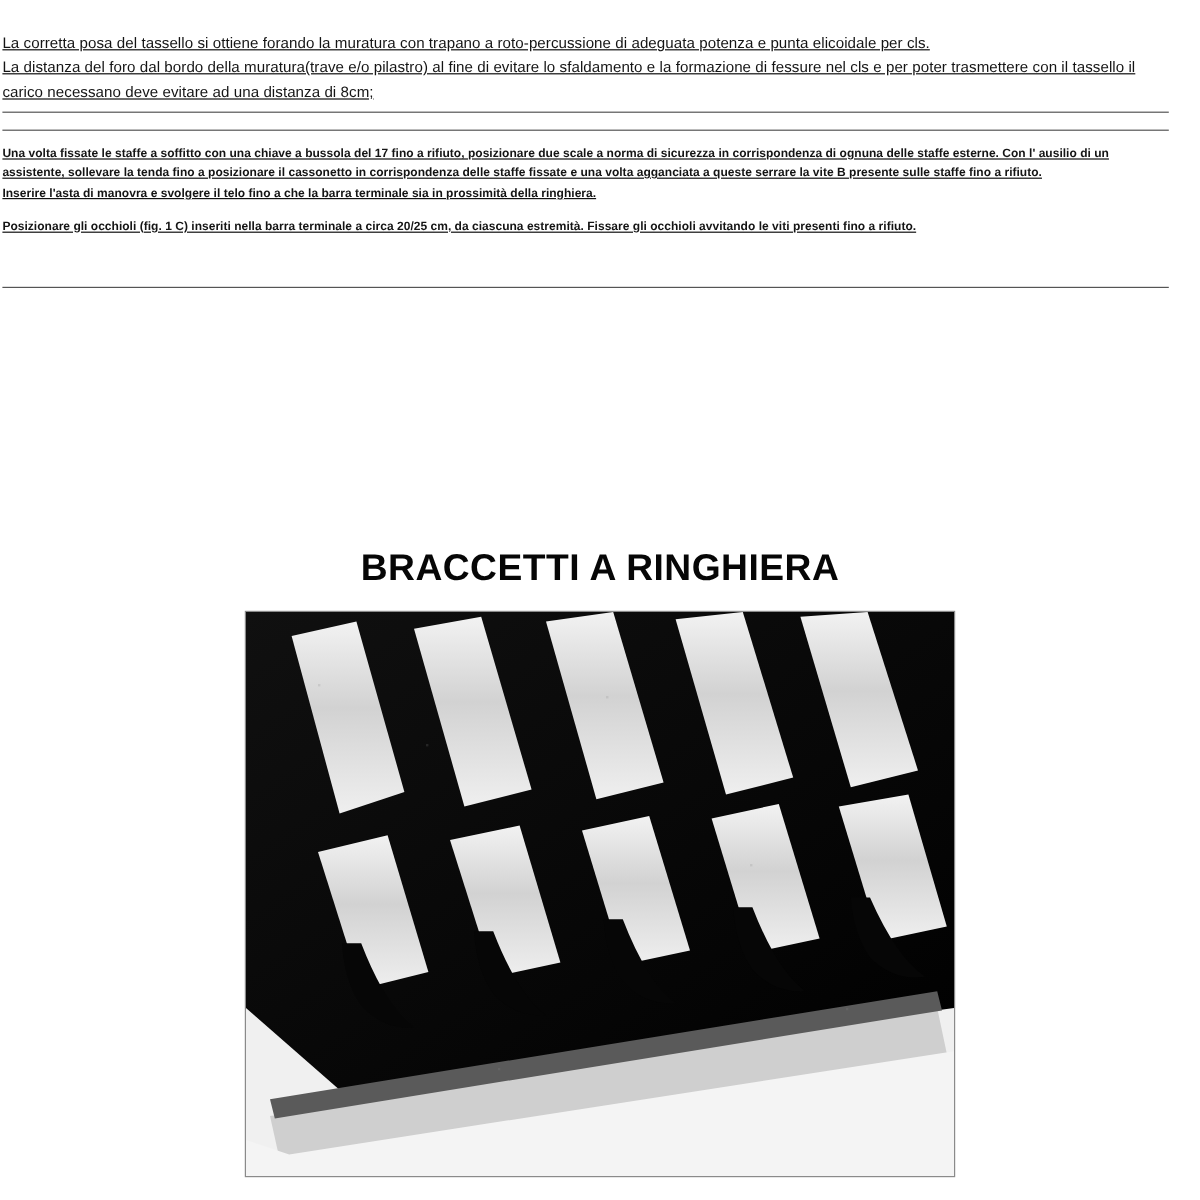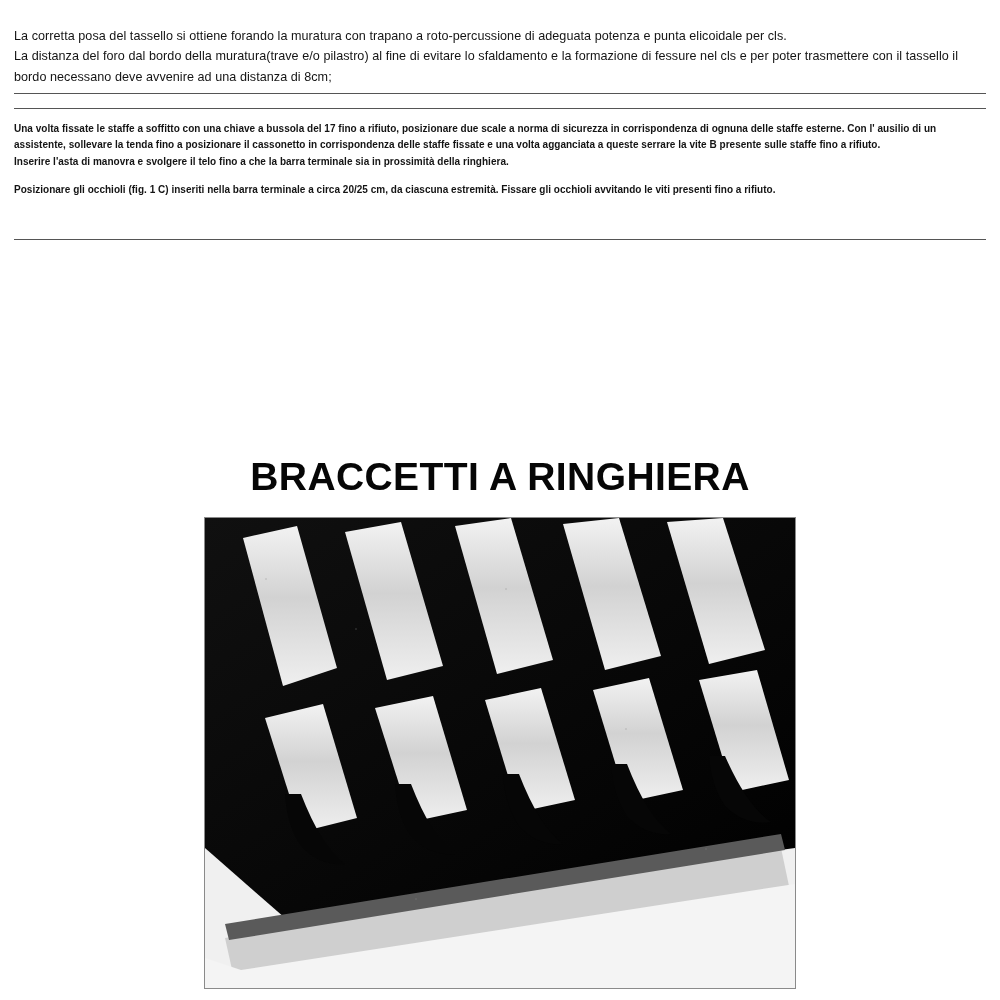--- a/index.html
+++ b/index.html
@@ -17,23 +17,24 @@
   }
   .page {
     position: absolute;
     left: 0; top: 0;
     width: 1000px;
     height: 1000px;
     background: #fff;
   }
   .doc-body {
     position: absolute;
-    left: 14px;
+    left: 2px;
     top: 26px;
     width: 972px;
+    text-decoration: underline;
   }
   .para {
     font-size: 12.6px;
     line-height: 1.62;
     color: #141414;
     margin: 0;
   }
   .para.thin {
     font-weight: 400;
     letter-spacing: 0.05px;
@@ -56,21 +57,21 @@
   .block-a { margin-bottom: 6px; }
 
   .figure-wrap {
     position: absolute;
     left: 0;
     top: 455px;
     width: 1000px;
     text-align: center;
   }
   .fig-title {
-    font-size: 39px;
+    font-size: 31px;
     font-weight: 700;
     letter-spacing: 0.4px;
     color: #060606;
     margin: 0 0 18px 0;
     font-family: "Liberation Sans", sans-serif;
   }
   .photo-frame {
     width: 590px;
     height: 470px;
     margin: 0 auto;
@@ -89,21 +90,21 @@
 </style>
 </head>
 <body>
 
 <div class="page">
 
   <div class="doc-body">
 
     <div class="block-a">
       <p class="para thin">La corretta posa del tassello si ottiene forando la muratura con trapano a roto-percussione di adeguata potenza e punta elicoidale per cls.</p>
-      <p class="para thin">La distanza del foro dal bordo della muratura(trave e/o pilastro) al fine di evitare lo sfaldamento e la formazione di fessure nel cls e per poter trasmettere con il tassello il bordo necessano deve avvenire ad una distanza di 8cm;</p>
+      <p class="para thin">La distanza del foro dal bordo della muratura(trave e/o pilastro) al fine di evitare lo sfaldamento e la formazione di fessure nel cls e per poter trasmettere con il tassello il carico necessano deve evitare ad una distanza di 8cm;</p>
     </div>
 
     <hr class="rule">
     <div class="gap-sm"></div>
 
 
     <div class="gap-sm"></div>
     <hr class="rule">
     <div class="gap-md"></div>
 

